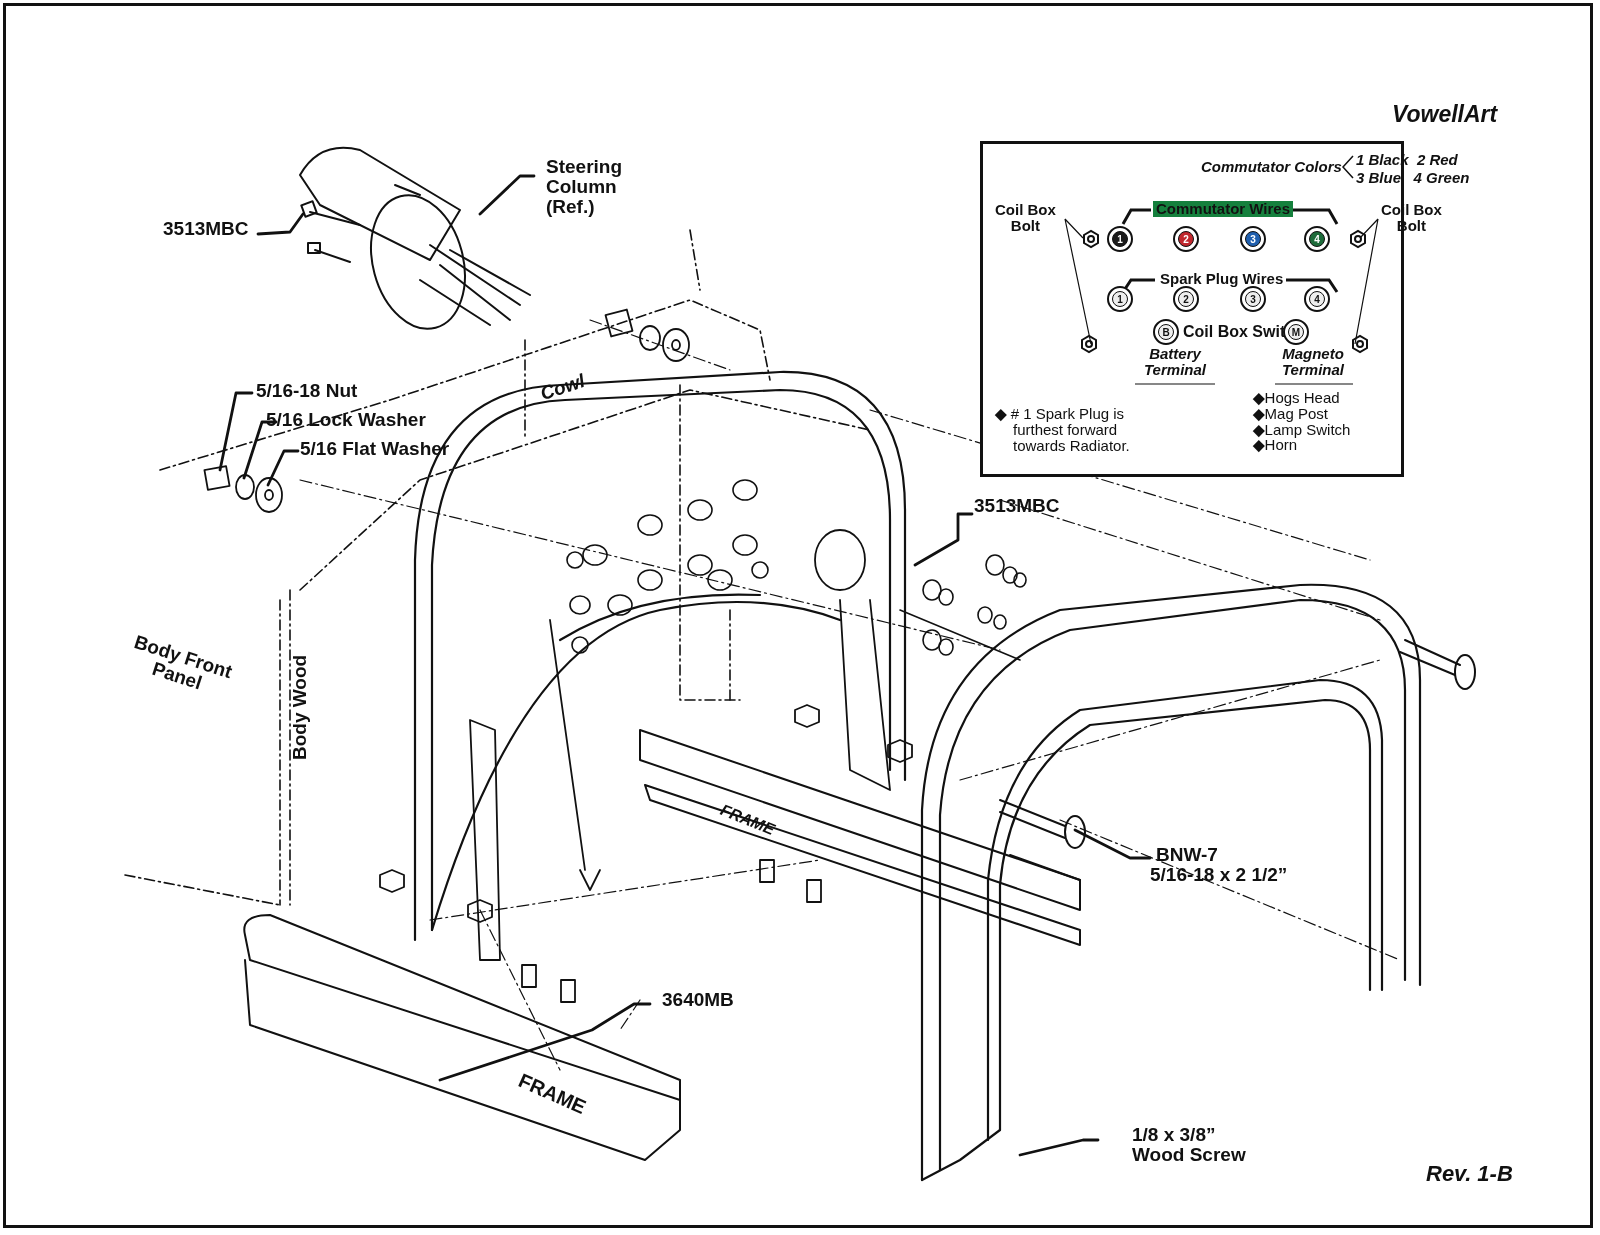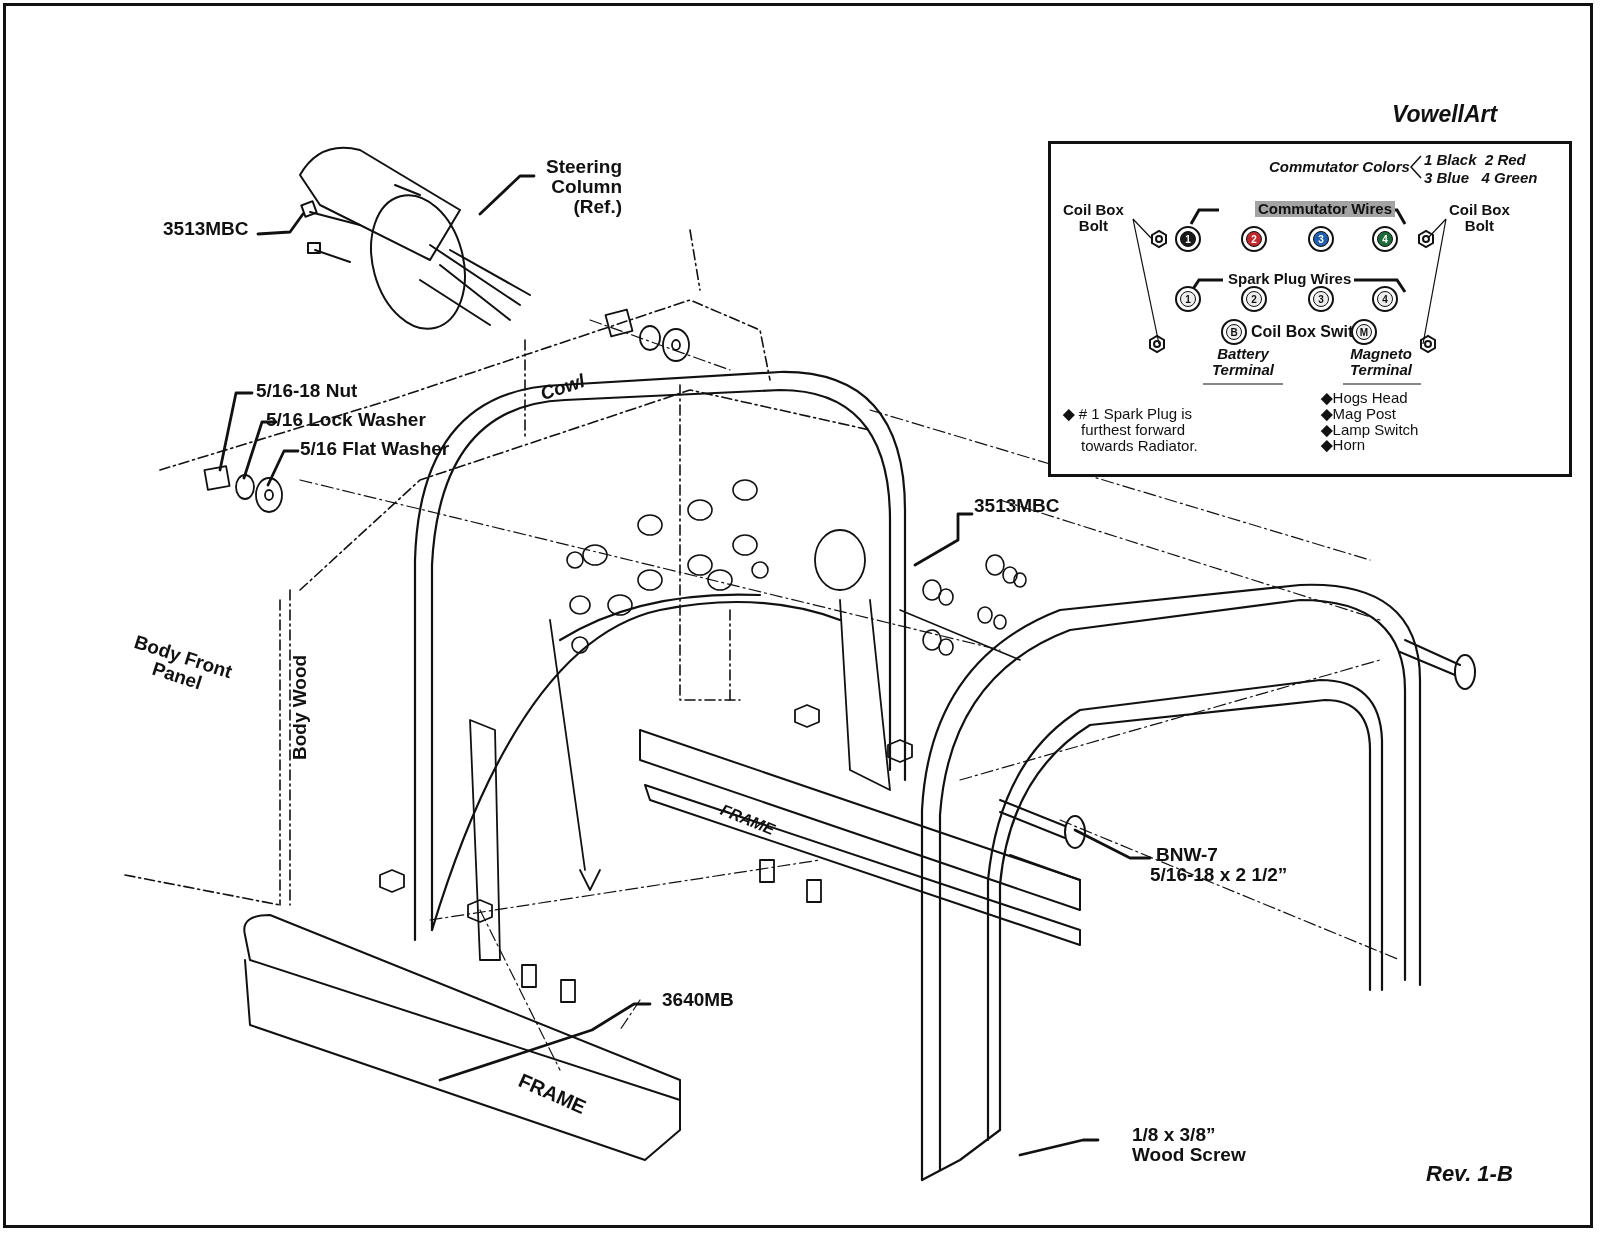--- a/index.html
+++ b/index.html
@@ -5,21 +5,21 @@
   html, body { margin: 0; padding: 0; background: #ffffff; }
   body { width: 1600px; height: 1235px; position: relative; overflow: hidden; font-family: "Liberation Sans", sans-serif; color: #111; }
   .frame { position: absolute; left: 3px; top: 3px; width: 1590px; height: 1225px; border: 3px solid #111; box-sizing: border-box; }
   svg.drawing { position: absolute; left: 0; top: 0; }
   .t { position: absolute; font-weight: bold; white-space: nowrap; line-height: 1.05; }
   .title { left: 76px; top: 86px; font-size: 32px; }
   .brand { left: 1392px; top: 102px; font-size: 23px; font-style: italic; }
   .rev { left: 1426px; top: 1162px; font-size: 22px; font-style: italic; }
   .lbl { font-size: 19px; }
   .it { font-style: italic; }
-  .legend { position: absolute; left: 1048px; top: 141px; width: 524px; height: 336px; border: 3px solid #111; box-sizing: border-box; background: #fff; }
+  .legend { position: absolute; left: 980px; top: 141px; width: 424px; height: 336px; border: 3px solid #111; box-sizing: border-box; background: #fff; }
   .legend .t { font-size: 15px; }
   .legend .bul { font-weight: bold; font-size: 15px; }
   .rot-cowl { transform: rotate(-18deg); transform-origin: left top; }
   .rot-body { transform: rotate(18deg); transform-origin: left top; text-align: center; }
   .rot-wood { transform: rotate(-90deg); transform-origin: left top; }
   .rot-frame1 { transform: rotate(22deg); transform-origin: left top; }
   .rot-frame2 { transform: rotate(24deg); transform-origin: left top; }
 </style>
 </head>
 <body>
@@ -168,21 +168,21 @@
     <path d="M650 1004 L634 1004 L592 1030 L440 1080"></path>
     <path d="M1098 1140 L1083 1140 L1020 1155"></path>
   </g>
 </svg>
 
 <div class="t title">
 </div>
 <div class="t brand">VowellArt</div>
 <div class="t rev">Rev. 1-B</div>
 
-<div class="t lbl" style="left:546px;top:157px;text-align:right;">
+<div class="t lbl" style="left:546px;top:157px;">
   <div>Steering</div>
   <div>Column</div>
   <div>(Ref.)</div>
 </div>
 <div class="t lbl" style="left:163px;top:219px;">3513MBC</div>
 <div class="t lbl" style="left:256px;top:381px;">5/16-18 Nut</div>
 <div class="t lbl" style="left:266px;top:410px;">5/16 Lock Washer</div>
 <div class="t lbl" style="left:300px;top:439px;">5/16 Flat Washer</div>
 <div class="t lbl it rot-cowl" style="left:538px;top:385px;">Cowl</div>
 <div class="t lbl rot-body" style="left:138px;top:632px;">
@@ -240,21 +240,21 @@
 
   <div class="t" style="left:12px;top:58px;text-align:center;">
     <div>Coil Box</div>
     <div>Bolt</div>
   </div>
   <div class="t" style="left:398px;top:58px;text-align:center;">
     <div>Coil Box</div>
     <div>Bolt</div>
   </div>
 
-  <div class="t" style="left:170px;top:57px;background:#a3a3a3;padding:0 3px;margin-left:34px;">Commutator Wires</div>
+  <div class="t" style="left:170px;top:57px;background:#15803d;padding:0 3px;">Commutator Wires</div>
   <div id="comm-row"></div>
 
   <div class="t" style="left:174px;top:127px;background:#fff;padding:0 3px;">Spark Plug Wires</div>
   <div id="spark-row"></div>
 
   <div class="t" style="left:200px;top:180px;font-size:16px;">Coil Box Switch</div>
   <div id="switch-row"></div>
 
   <div class="t it" style="left:152px;top:202px;text-align:center;width:80px;">
     <div>Battery</div>

